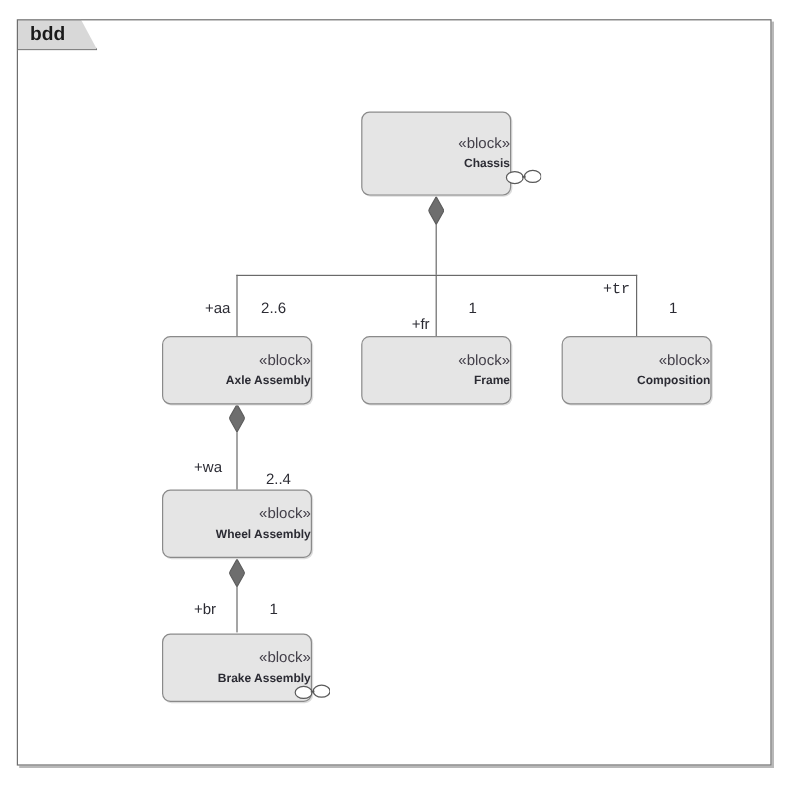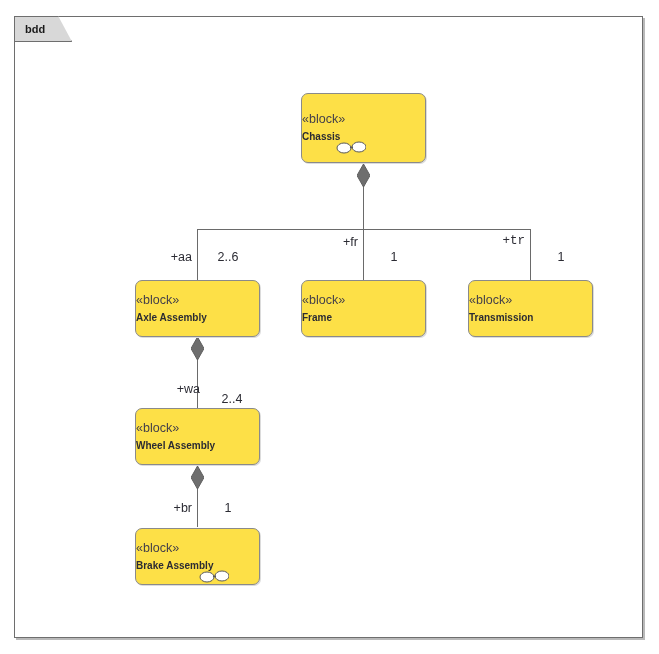--- a/index.html
+++ b/index.html
@@ -35,41 +35,41 @@
     top: 16px;
     height: 26px;
     background: #d8d8d8;
     border: 1px solid #6e6e6e;
     border-bottom: 1px solid #6e6e6e;
     box-sizing: border-box;
     padding: 0 26px 0 10px;
     display: flex;
     align-items: center;
     white-space: nowrap;
-    font-size: 11px;
+    font-size: 16px;
     color: #1a1a1a;
     clip-path: polygon(0 0, calc(100% - 14px) 0, 100% 100%, 0 100%);
   }
   #frame-tab .tab-kind {
     font-weight: bold;
   }
   #frame-tab .tab-text {
     font-weight: normal;
   }
 
   
   .block {
     position: absolute;
     box-sizing: border-box;
-    background: #fde047;
+    background: #e5e5e5;
     border: 1px solid #8a8a8a;
     border-radius: 7px;
     display: flex;
     flex-direction: column;
-    align-items: flex-start;
+    align-items: flex-end;
     justify-content: center;
     box-shadow: 1px 1px 0 0 #dcdcdc;
   }
   .block .stereotype {
     font-size: 12.5px;
     color: #44404a;
     line-height: 1.25;
     margin-bottom: 3px;
   }
   .block .blockname {
@@ -153,30 +153,30 @@
   <polygon points="6.5,0 13,11.5 6.5,23 0,11.5" fill="#6e6e6e" stroke="#5e5e5e" stroke-width="1"></polygon>
 </svg>
 
 <svg class="diamond" style="left:191px; top:466px;" viewBox="0 0 13 23">
   <polygon points="6.5,0 13,11.5 6.5,23 0,11.5" fill="#6e6e6e" stroke="#5e5e5e" stroke-width="1"></polygon>
 </svg>
 
 <div class="edge-label role" style="left:140px; top:251px; width:52px;">+aa</div>
 <div class="edge-label mult" style="left:203px; top:251px; width:50px;">2..6</div>
 
-<div class="edge-label role" style="left:306px; top:236px; width:52px;">+fr</div>
+<div class="edge-label role" style="left:306px; top:264px; width:52px;">+fr</div>
 <div class="edge-label mult" style="left:369px; top:251px; width:50px;">1</div>
 
 <div class="edge-label role" style="left:473px; top:235px; width:52px;font-family:Liberation Mono, monospace;">+tr</div>
 <div class="edge-label mult" style="left:536px; top:251px; width:50px;">1</div>
 
-<div class="edge-label role" style="left:148px; top:383px; width:52px;">+wa</div>
+<div class="edge-label role" style="left:133px; top:383px; width:52px;">+wa</div>
 <div class="edge-label mult" style="left:207px; top:383px; width:50px;margin-top:10px;">2..4</div>
 
-<div class="edge-label role" style="left:140px; top:502px; width:52px;">+br</div>
+<div class="edge-label role" style="left:128px; top:502px; width:52px;">+br</div>
 <div class="edge-label mult" style="left:203px; top:502px; width:50px;">1</div>
 
 <div class="block" style="left:301px; top:93px; width:125px; height:70px;">
   <div class="stereotype">«block»</div>
   <div class="blockname">Chassis<svg class="link-icon" style="left:100%; top:9px; margin-left:-4px;" viewBox="0 0 30 14">
       <ellipse cx="8" cy="8" rx="7" ry="5" fill="#ffffff" stroke="#5a5a5a" stroke-width="1"></ellipse>
       <ellipse cx="23" cy="7" rx="7" ry="5" fill="#ffffff" stroke="#5a5a5a" stroke-width="1"></ellipse>
       <line x1="14" y1="7.5" x2="17" y2="7.2" stroke="#5a5a5a" stroke-width="1.4"></line>
     </svg></div>
 </div>
@@ -186,21 +186,21 @@
   <div class="blockname">Axle Assembly</div>
 </div>
 
 <div class="block" style="left:301px; top:280px; width:125px; height:57px;">
   <div class="stereotype">«block»</div>
   <div class="blockname">Frame</div>
 </div>
 
 <div class="block" style="left:468px; top:280px; width:125px; height:57px;">
   <div class="stereotype">«block»</div>
-  <div class="blockname">Transmission</div>
+  <div class="blockname">Composition</div>
 </div>
 
 <div class="block" style="left:135px; top:408px; width:125px; height:57px;">
   <div class="stereotype">«block»</div>
   <div class="blockname">Wheel Assembly</div>
 </div>
 
 <div class="block" style="left:135px; top:528px; width:125px; height:57px;">
   <div class="stereotype">«block»</div>
   <div class="blockname">Brake Assembly<svg class="link-icon" style="left:100%; top:9px; margin-left:-14px;" viewBox="0 0 30 14">

